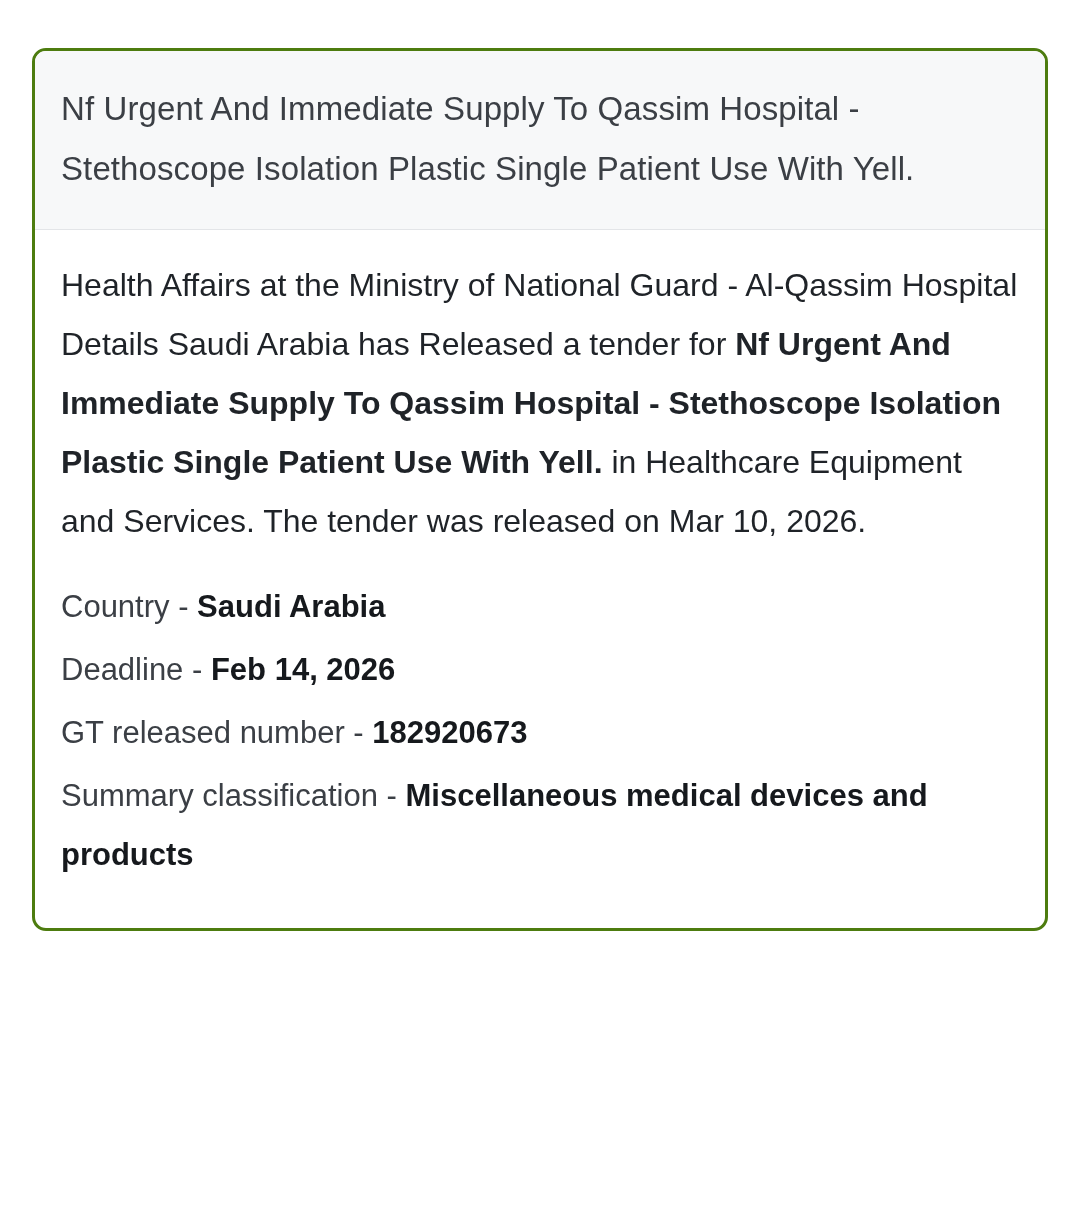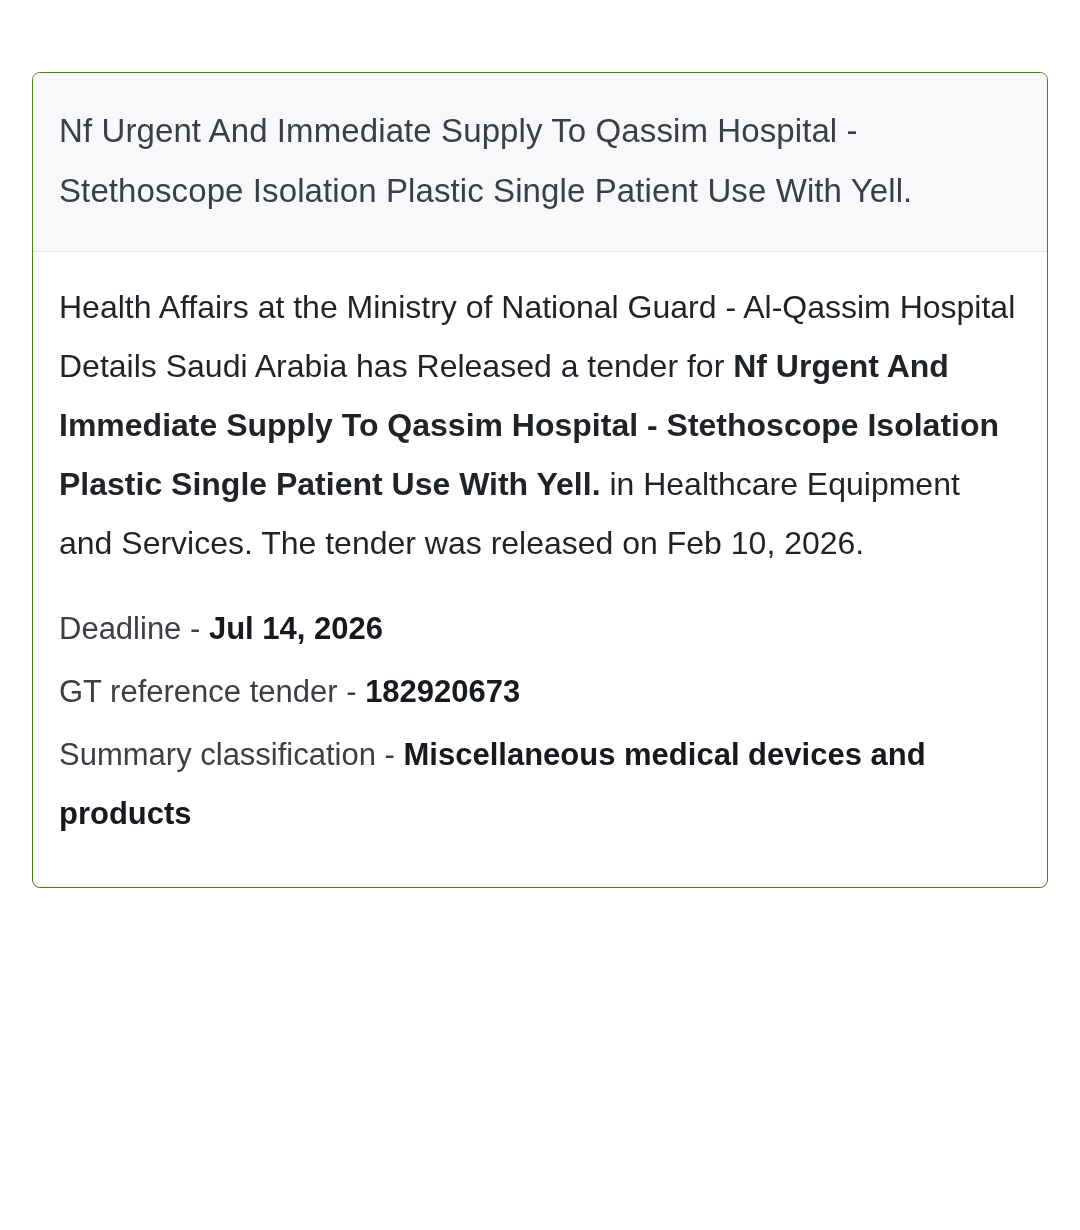--- a/index.html
+++ b/index.html
@@ -14,26 +14,25 @@
 
   .page {
     width: 1080px;
     height: 1230px;
     box-sizing: border-box;
     padding: 48px 32px 0 32px;
     background: #ffffff;
   }
 
   .card {
-    border: 1px solid #4d7c0f;
-    border-radius: 8px;
+    border: 3px solid #4d7c0f;
+    border-radius: 14px;
     background: #ffffff;
     overflow: hidden;
     box-sizing: border-box;
-    margin-top: 24px;
   }
 
   .card-header {
     background: #f7f8f9;
     border-bottom: 1px solid #e3e5e8;
     padding: 28px 26px 30px 26px;
   }
 
   .card-header .title {
     font-size: 33px;
@@ -84,31 +83,34 @@
 <div class="page">
   <div class="card">
 
     <div class="card-header">
       <div class="title">Nf Urgent And Immediate Supply To Qassim Hospital - Stethoscope Isolation Plastic Single Patient Use With Yell.</div>
     </div>
 
     <div class="card-body">
 
       <p class="intro">
-        <span class="normal">Health Affairs at the Ministry of National Guard - Al-Qassim Hospital Details Saudi Arabia has Released a tender for </span><span>Nf Urgent And Immediate Supply To Qassim Hospital - Stethoscope Isolation Plastic Single Patient Use With Yell.</span><span class="normal"> in Healthcare Equipment and Services. The tender was released on Feb 10, 2026.</span>
+        <span class="normal">Health Affairs at the Ministry of National Guard - Al-Qassim Hospital Details Saudi Arabia has Released a tender for </span><span>Nf Urgent And Immediate Supply To Qassim Hospital - Stethoscope Isolation Plastic Single Patient Use With Yell.</span><span class="normal"> in Healthcare Equipment and Services. The tender was released on Mar 10, 2026.</span>
       </p>
 
+      <div class="field">
+        <span class="label">Country - </span><span class="value">Saudi Arabia</span>
+      </div>
 
 
       <div class="field">
-        <span class="label">Deadline - </span><span class="value">Jul 14, 2026</span>
+        <span class="label">Deadline - </span><span class="value">Feb 14, 2026</span>
       </div>
 
       <div class="field">
-        <span class="label">GT reference tender - </span><span class="value">182920673</span>
+        <span class="label">GT released number - </span><span class="value">182920673</span>
       </div>
 
       <div class="field">
         <span class="label">Summary classification - </span><span class="value">Miscellaneous medical devices and products</span>
       </div>
 
     </div>
   </div>
 </div>
 

